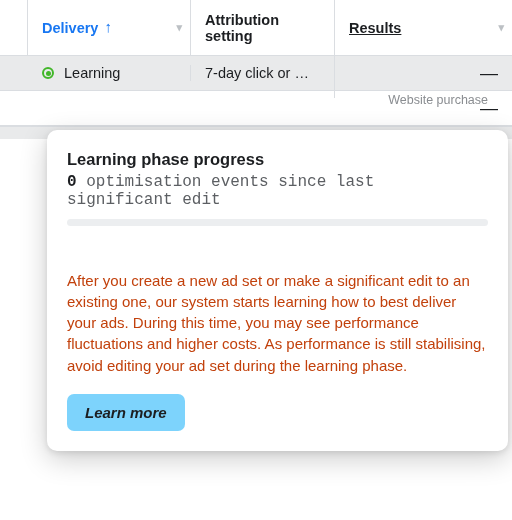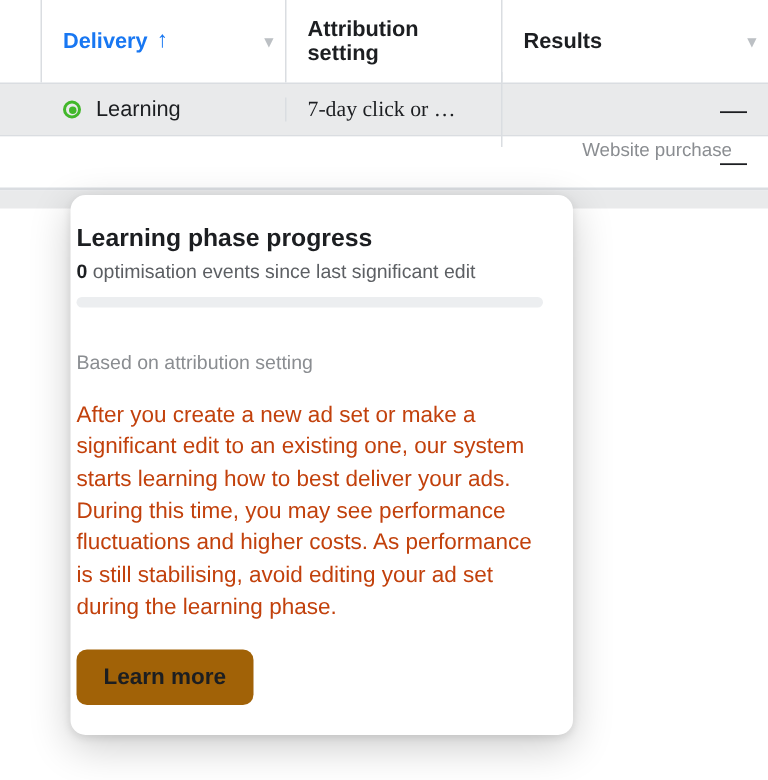--- a/index.html
+++ b/index.html
@@ -26,62 +26,63 @@
   .col-results { flex: 1; display: flex; align-items: center; position: relative; }
   .thead-row .col-delivery,
   .thead-row .col-attr,
   .thead-row .col-results { padding: 12px 14px; font-weight: 700; font-size: 14.5px; color: #1c1e21; }
   .thead-row .col-delivery { color: #1877f2; align-items: center; gap: 6px; }
   .sort-arrow { color: #1877f2; font-size: 15px; position: relative; top: -1px; }
   .header-caret {
     position: absolute; right: 8px; color: #bcc0c4; font-size: 11px;
   }
   .thead-row .col-attr { align-items: flex-start; }
-  .thead-row .col-results { align-items: center; }
+  .thead-row .col-results { align-items: center; text-decoration: underline; }
   .tbody-row .col-delivery { padding: 0 14px; gap: 10px; font-size: 14.5px; }
-  .tbody-row .col-attr { padding: 0 14px; font-size: 14.5px; white-space: nowrap; overflow: hidden; text-overflow: ellipsis; display: block; line-height: 50px; font-family: Liberation Serif, serif; }
+  .tbody-row .col-attr { padding: 0 14px; font-size: 14.5px; white-space: nowrap; overflow: hidden; text-overflow: ellipsis; display: block; line-height: 50px; }
   .tbody-row .col-results { padding: 0 14px; font-size: 14.5px; justify-content: flex-end; flex-direction: column; align-items: flex-end; }
   .status-dot {
     width: 12px; height: 12px; border: 2px solid #42b72a; border-radius: 50%; position: relative;
     display: inline-flex; align-items: center; justify-content: center;
   }
   .status-dot::after {
     content: ""; width: 5px; height: 5px; background: #42b72a; border-radius: 50%;
   }
   .em-dash { color: #1c1e21; font-size: 18px; }
   .sub-label { color: #8a8d91; font-size: 12.5px; position: absolute; right: 24px; top: 30px; }
 
   .tooltip-card {
     position: absolute;
     left: 47px;
     top: 130px;
-    width: 335px;
+    width: 461px;
     background: #fff;
     border-radius: 10px;
     box-shadow: 0 8px 28px rgba(0,0,0,.2), 0 2px 6px rgba(0,0,0,.1);
-    padding: 20px 20px 20px 4px;
+    padding: 20px 20px 20px 20px;
   }
   .tooltip-title { font-weight: 700; font-size: 16.5px; margin-bottom: 4px; }
-  .tooltip-sub { font-size: 13px; color: #5c5f63; margin-bottom: 10px; }
+  .tooltip-sub { font-size: 16px; color: #5c5f63; margin-bottom: 10px; font-family: Liberation Mono, monospace; }
   .tooltip-sub b { color: #1c1e21; font-weight: 700; }
   .progress-track {
     width: 100%; height: 7px; background: #eceef0; border-radius: 4px; margin-bottom: 10px;
   }
   .tooltip-hint { font-size: 13px; color: #8a8d91; line-height: 1.35; margin-bottom: 16px; }
   .tooltip-body { font-size: 15px; color: #c2410c; line-height: 1.42; margin-bottom: 18px; }
   .learn-btn {
     display: inline-block;
-    background: #a16207;
+    background: #7dd3fc;
     color: #1c1e21;
     font-weight: 600;
     font-size: 15px;
     padding: 10px 18px;
     border-radius: 7px;
     border: none;
     cursor: pointer;
+    font-style: italic;
   }
   .strip-end {
     height: 12px;
     background: #e9eaeb;
     border-top: none;
   }
 </style>
 </head>
 <body>
 
@@ -127,17 +128,16 @@
 <div class="strip-end"></div>
 
 <div class="tooltip-card">
   <div class="tooltip-title">Learning phase progress</div>
   <div class="tooltip-sub">
     <b>0</b><span> optimisation events since last significant edit</span>
   </div>
   <div class="progress-track"></div>
   <div class="tooltip-hint">
     <br>
-    <span>Based on attribution setting</span>
   </div>
   <div class="tooltip-body">After you create a new ad set or make a significant edit to an existing one, our system starts learning how to best deliver your ads. During this time, you may see performance fluctuations and higher costs. As performance is still stabilising, avoid editing your ad set during the learning phase.</div>
   <button class="learn-btn">Learn more</button>
 </div>
 
 </body></html>

